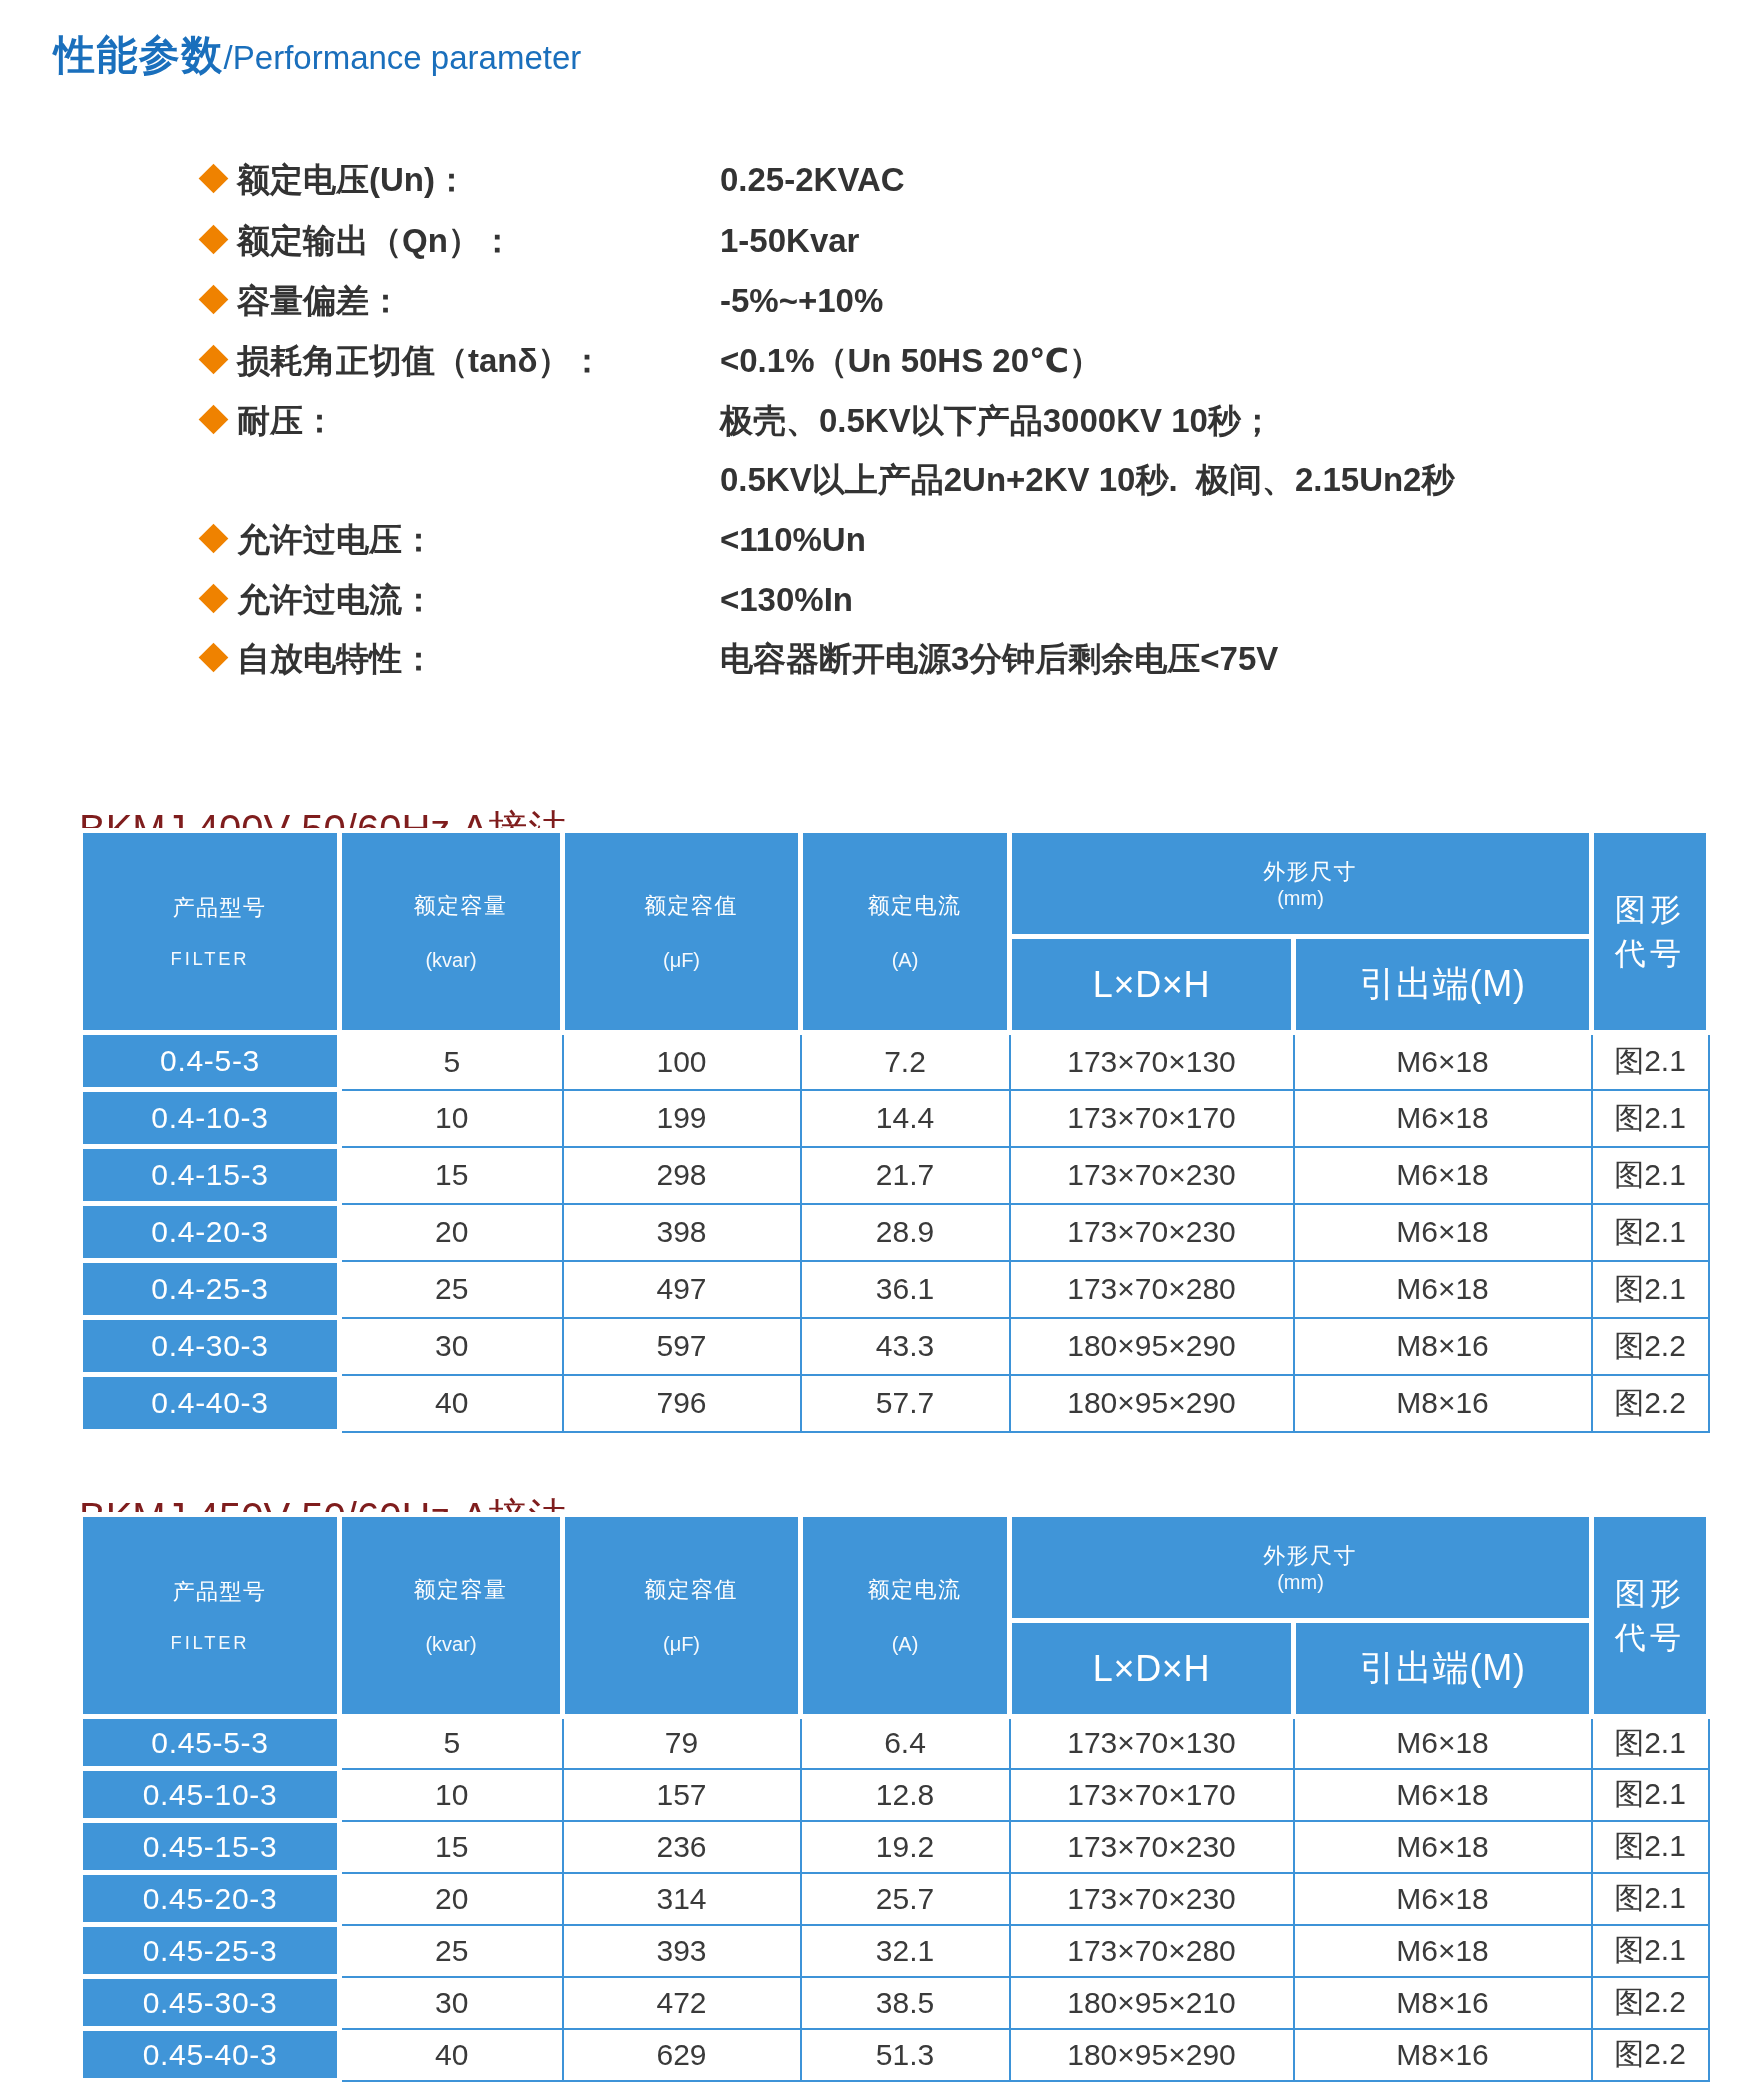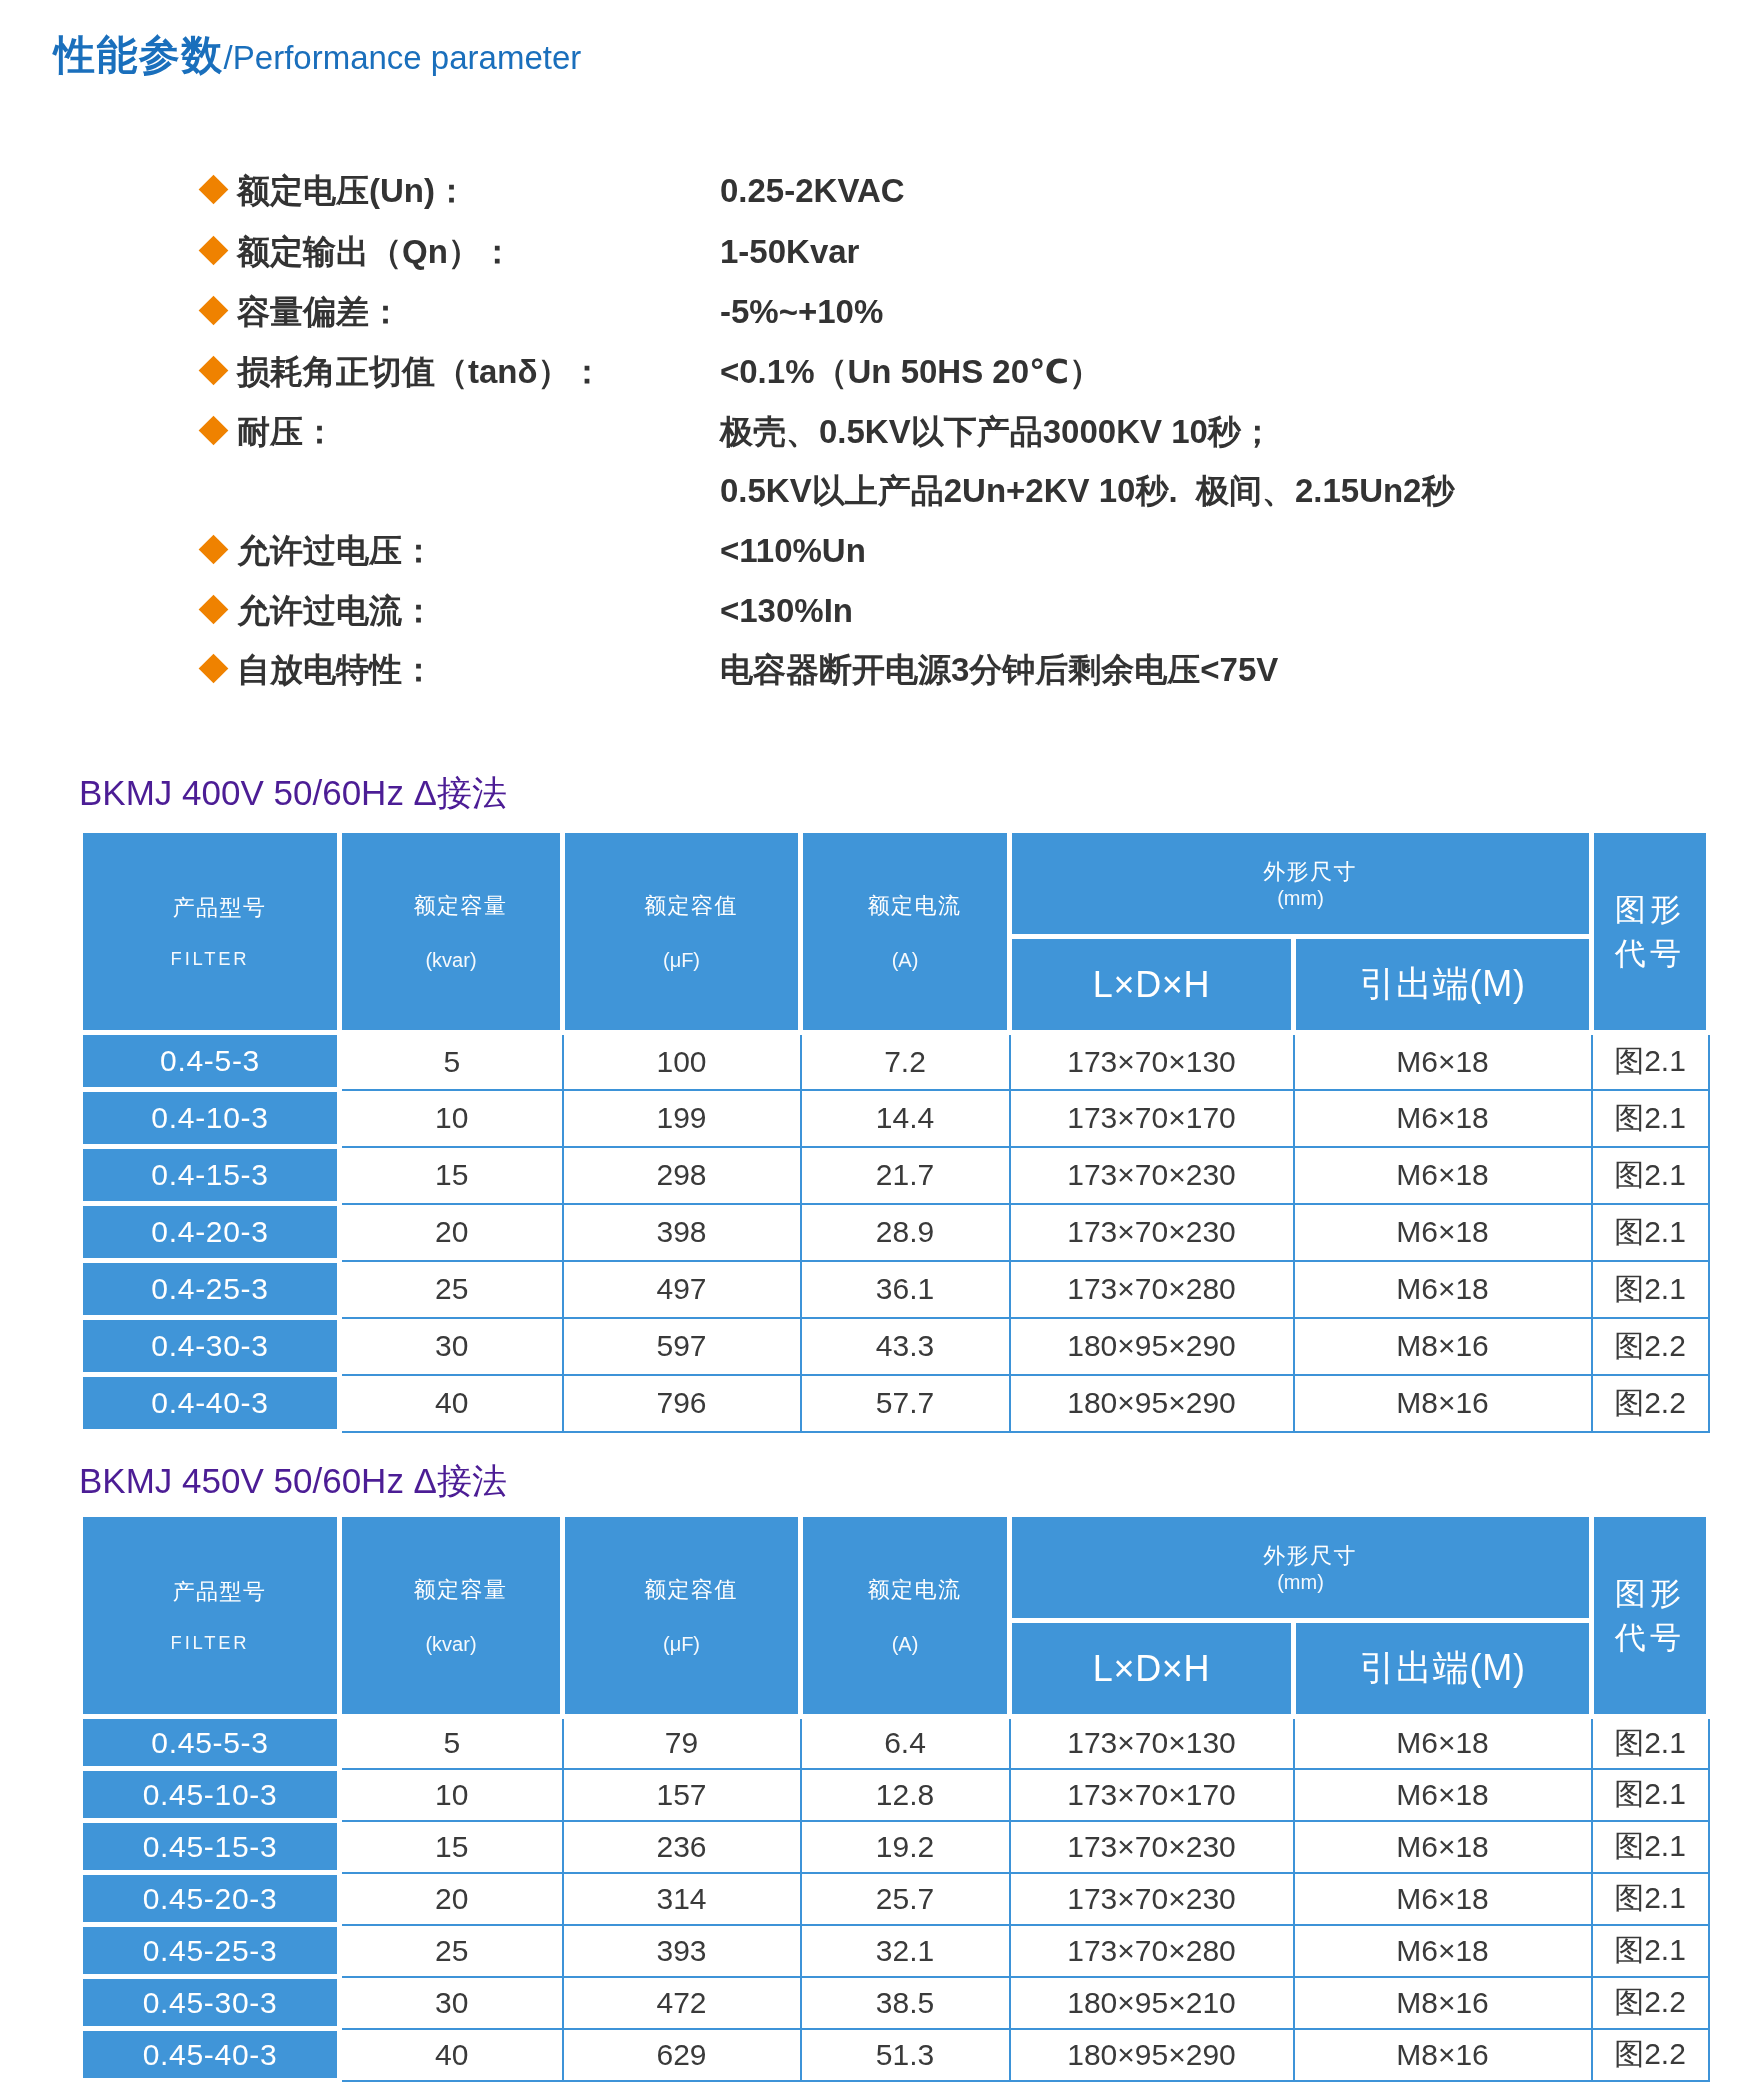--- a/index.html
+++ b/index.html
@@ -5,28 +5,28 @@
   html,body{margin:0;padding:0;background:#ffffff;}
   body{font-family:"Liberation Sans","DejaVu Sans",sans-serif;}
   #page{position:relative;width:1759px;height:2097px;background:#ffffff;overflow:hidden;}
 
   
   .page-title{position:absolute;left:54px;top:28px;color:#1a6fbc;white-space:nowrap;}
   .page-title .zh{font-size:41px;font-weight:700;letter-spacing:1.4px;font-family:Liberation Serif, serif;}
   .page-title .en{font-size:33px;font-weight:500;}
 
   
-  .spec-item{position:absolute;left:0;width:1671px;height:44px;margin-top:11px;}
+  .spec-item{position:absolute;left:0;width:1671px;height:44px;}
   .diamond{position:absolute;left:203px;top:7.8px;width:21px;height:21px;background:#ef8200;transform:rotate(45deg);}
   .spec-label{position:absolute;left:237px;top:0;font-size:33px;font-weight:700;color:#333333;white-space:nowrap;line-height:40px;}
   .spec-value{position:absolute;left:720px;top:0;font-size:33px;font-weight:700;color:#333333;white-space:nowrap;line-height:40px;}
   .spec-value2{position:absolute;left:720px;top:0;font-size:33px;font-weight:700;color:#333333;white-space:pre;line-height:40px;}
 
   
-  .section-title{position:absolute;left:79px;font-size:35px;font-weight:400;color:#4c1d95;white-space:nowrap;}
+  .section-title{position:absolute;left:79px;font-size:40px;font-weight:400;color:#7f1d1d;white-space:nowrap;margin-top:32px;}
 
   
   table.spec{position:absolute;left:78px;border-collapse:collapse;table-layout:fixed;width:1628px;}
   table.spec th{background:#4095d8;color:#ffffff;border:5.7px solid #ffffff;padding:0;text-align:center;vertical-align:middle;font-weight:500;}
   table.spec .th-zh{font-size:22px;letter-spacing:1.4px;padding-left:19px;}
   table.spec .th-en{font-size:18.4px;font-weight:400;letter-spacing:2.8px;margin-top:25.5px;opacity:.95;}
   table.spec .th-unit{font-size:20px;font-weight:400;margin-top:28px;opacity:.95;}
   table.spec .th-dim .th-unit{margin-top:0;}
   table.spec th.sub{font-size:36px;font-weight:400;letter-spacing:0.7px;}
   table.spec .th-code div{font-size:31px;letter-spacing:4.3px;line-height:44px;}

